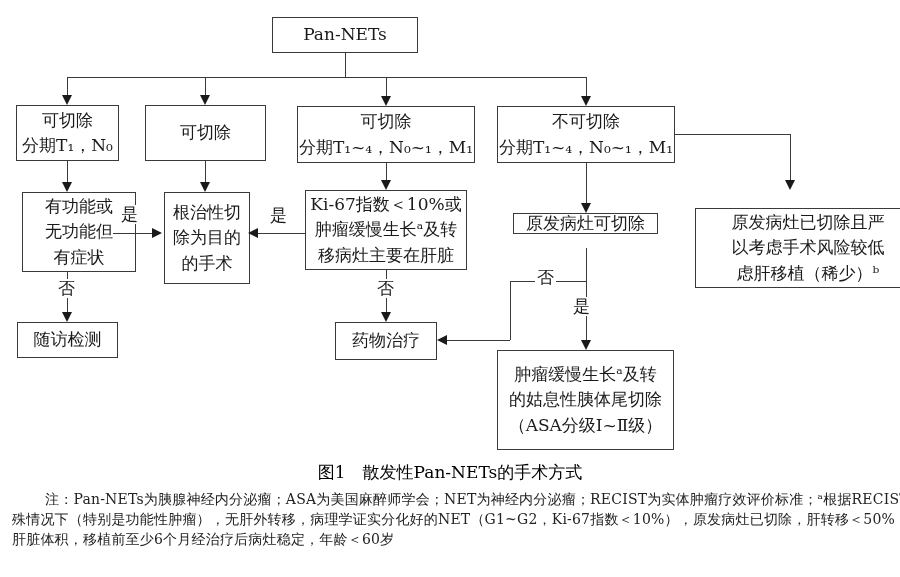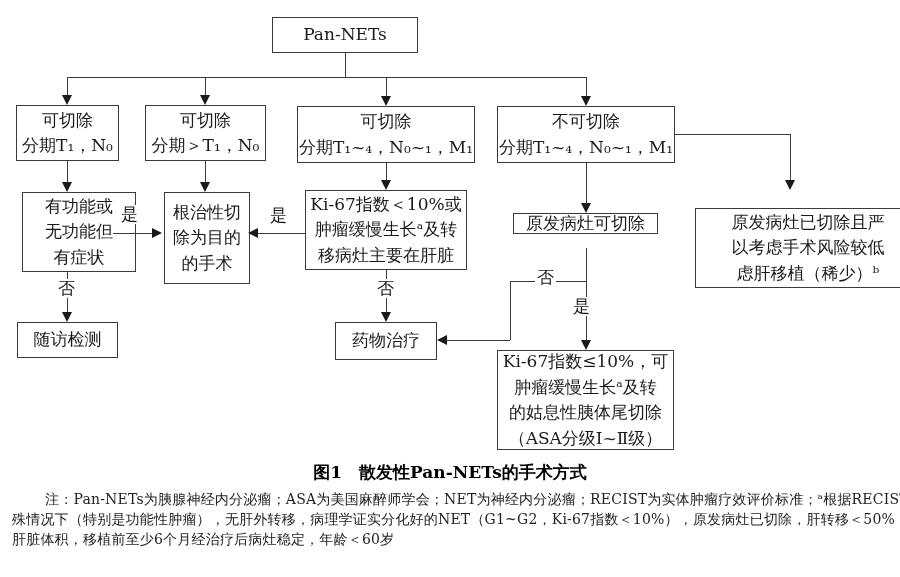--- a/index.html
+++ b/index.html
@@ -35,21 +35,21 @@
   .arr-left{border-top:5px solid transparent;border-bottom:5px solid transparent;border-right:10px solid var(--text,#1a1a1a);}
   .edge-label{
     position:absolute;
     background:var(--bg,#ffffff);
     font-size:17px;line-height:1.1;
     padding:0 2px;
     color:var(--text,#1a1a1a);
   }
   .caption{
     position:absolute;left:0;top:461px;width:900px;
-    text-align:center;font-weight:bold;font-size:17px;
+    text-align:center;font-weight:normal;font-size:17px;
     color:#000;
   }
   .footnote{
     position:absolute;left:12px;top:489px;width:878px;
     font-size:14px;line-height:20px;letter-spacing:0.2px;
     color:#222;
   }
   .footnote .fl{white-space:nowrap;}
   .footnote .fl.first{padding-left:33px;}
 </style>
@@ -72,21 +72,20 @@
   <div class="arr arr-down" style="left:381px;top:96px"></div>
   <div class="vline" style="left:586px;top:77px;height:20px"></div>
   <div class="arr arr-down" style="left:581px;top:96px"></div>
 
   <div class="node" style="left:16px;top:105px;width:103px;height:56px">
     <div class="nl">可切除</div>
     <div class="nl">分期T₁，N₀</div>
   </div>
   <div class="node" style="left:145px;top:105px;width:121px;height:56px">
     <div class="nl">可切除</div>
-    <div class="nl">分期＞T₁，N₀</div>
   </div>
   <div class="node" style="left:297px;top:106px;width:178px;height:57px">
     <div class="nl">可切除</div>
     <div class="nl">分期T₁~₄，N₀~₁，M₁</div>
   </div>
   <div class="node" style="left:497px;top:106px;width:178px;height:57px">
     <div class="nl">不可切除</div>
     <div class="nl">分期T₁~₄，N₀~₁，M₁</div>
   </div>
 
@@ -153,21 +152,20 @@
   <div class="arr arr-left" style="left:437px;top:335px"></div>
   <div class="edge-label" style="left:535px;top:268px">否</div>
 
   <div class="node" style="left:335px;top:322px;width:102px;height:38px">
     <div class="nl">药物治疗</div>
   </div>
   <div class="node" style="left:17px;top:322px;width:101px;height:36px">
     <div class="nl">随访检测</div>
   </div>
   <div class="node" style="left:497px;top:350px;width:177px;height:100px">
-    <div class="nl">Ki-67指数≤10%，可</div>
     <div class="nl">肿瘤缓慢生长ᵃ及转</div>
     <div class="nl">的姑息性胰体尾切除</div>
     <div class="nl">（ASA分级Ⅰ~Ⅱ级）</div>
   </div>
 
   <div class="caption">图1　散发性Pan-NETs的手术方式</div>
 
   <div class="footnote">
     <div class="fl first">注：Pan-NETs为胰腺神经内分泌瘤；ASA为美国麻醉师学会；NET为神经内分泌瘤；RECIST为实体肿瘤疗效评价标准；ᵃ根据RECIST标准，</div>
     <div class="fl">殊情况下（特别是功能性肿瘤），无肝外转移，病理学证实分化好的NET（G1~G2，Ki-67指数＜10%），原发病灶已切除，肝转移＜50%</div>

